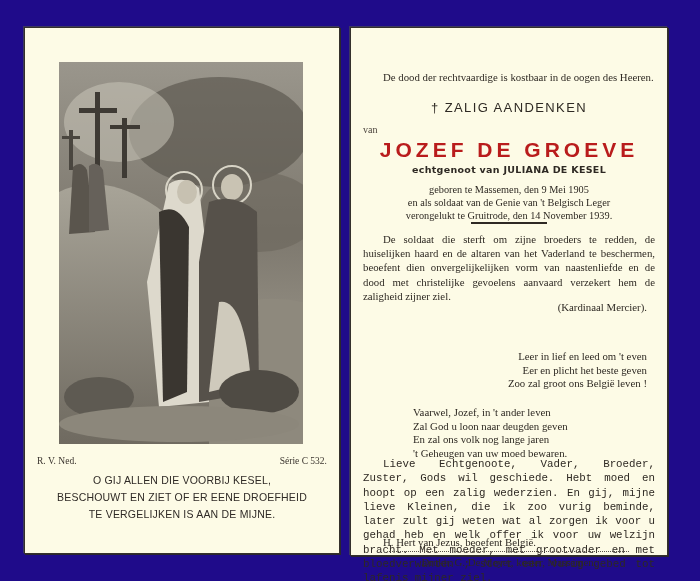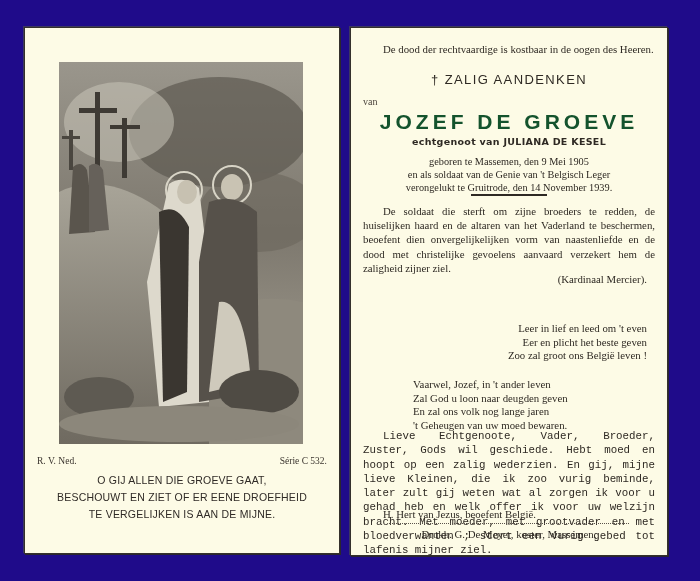--- a/index.html
+++ b/index.html
@@ -37,25 +37,25 @@
     .left-verse {
       position: absolute; left: 0; right: 0; top: 444px;
       text-align: center;
       font-family: "Liberation Sans", sans-serif;
       font-size: 10.5px; line-height: 17px; letter-spacing: 0.2px;
       color: #2f2a26;
     }
     .left-verse div { white-space: nowrap; }
 
     
-    .rc { position: absolute; left: 12px; right: 12px; font-family: "Liberation Serif", serif; font-size: 10.8px; color: #2e2923; }
+    .rc { position: absolute; left: 12px; right: 12px; font-family: "Liberation Serif", serif; font-size: 10.8px; color: #2e2923; margin-top: 28px; }
     .opening { top: 14px; line-height: 14px; text-align: justify; text-indent: 20px; }
     .zalig { top: 44px; text-align: center; font-family: "Liberation Sans", sans-serif; font-size: 13px; letter-spacing: 1.4px; }
     .van1 { top: 68px; text-align:left; font-size: 10px; color:#4a433c; }
-    .name { top: 82px; text-align:center; font-family: "Liberation Sans", sans-serif; font-weight: bold; font-size: 21px; letter-spacing: 4px; color:#14532d; }
+    .name { top: 82px; text-align:center; font-family: "Liberation Sans", sans-serif; font-weight: bold; font-size: 21px; letter-spacing: 4px; color:#b91c1c; }
     .spouse { top: 108px; text-align:center; font-family:"DejaVu Sans", sans-serif; font-weight: bold; font-size: 9.5px; letter-spacing: 0.3px; }
     .birth { top: 127px; text-align:center; line-height: 13px; font-size: 10.3px; }
     .rule { top: 166px; left: 120px; right: 120px; height: 2px; background: #2e2923; }
     .quote { top: 176px; line-height: 14.2px; text-align: justify; text-indent: 20px; }
     .quote-attr { top: 245px; text-align: right; right: 20px; }
     .poem { left: 62px; right: 20px; line-height: 13.5px; }
     .poem.s1 { top: 248px; }
     .poem.s2 { top: 294px; text-align: right; }
     .poem.s3 { top: 350px; }
     .farewell { top: 401px; line-height: 14.3px; text-align: justify; text-indent: 20px; font-family: Liberation Mono, monospace; }
@@ -113,21 +113,21 @@
       <ellipse cx="120" cy="362" rx="120" ry="18" fill="#8c877b"></ellipse>
     </svg>
   </div>
 
   <div class="left-meta">
     <span>R. V. Ned.</span>
     <span>Série C  532.</span>
   </div>
 
   <div class="left-verse">
-    <div>O GIJ ALLEN DIE GROEVE GAAT,</div>
+    <div>O GIJ ALLEN DIE VOORBIJ KESEL,</div>
     <div>BESCHOUWT EN ZIET OF ER EENE DROEFHEID</div>
     <div>TE VERGELIJKEN IS AAN DE MIJNE.</div>
   </div>
 </div>
 
 <div class="card" id="card-right">
   <div class="rc opening">De dood der rechtvaardige is kostbaar in de oogen des Heeren.</div>
 
   <div class="rc zalig">
     <span>†</span>

